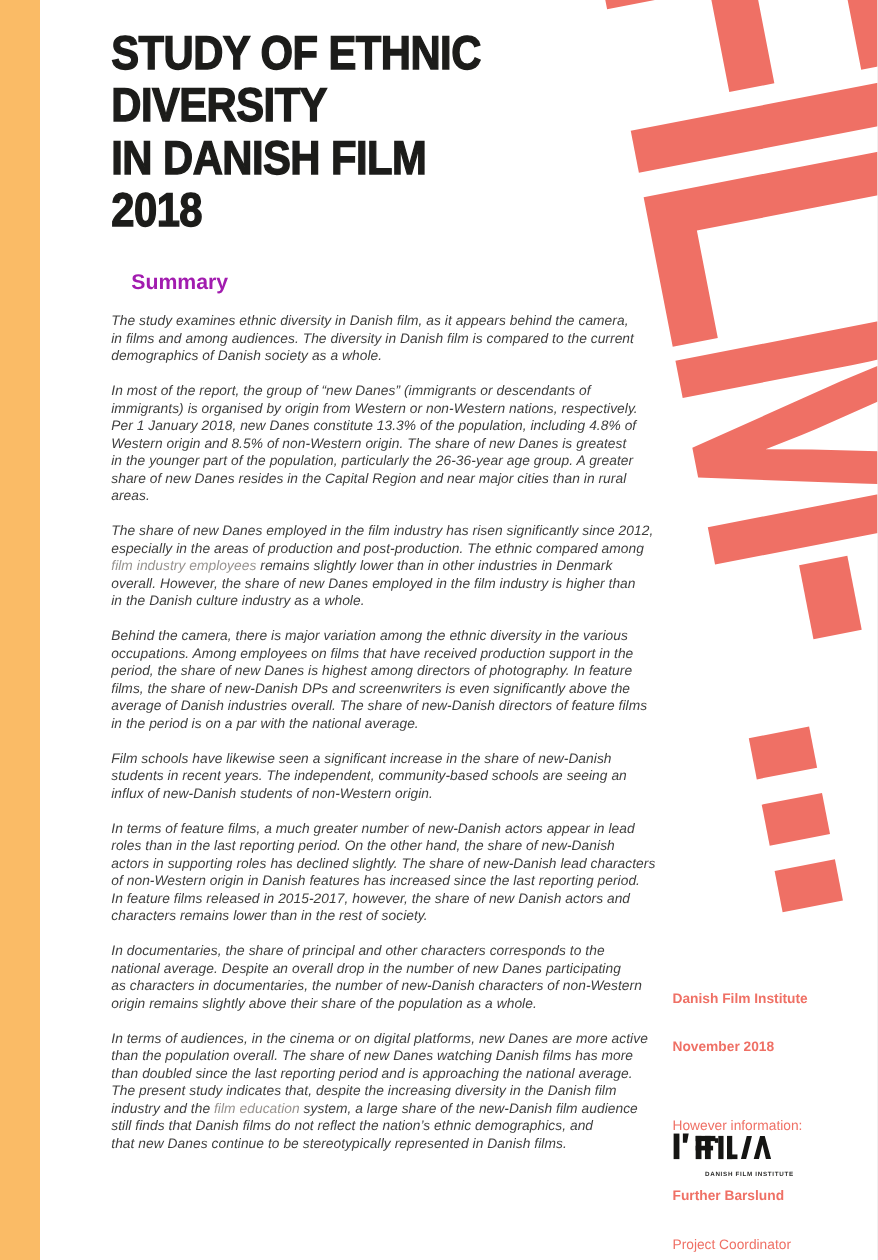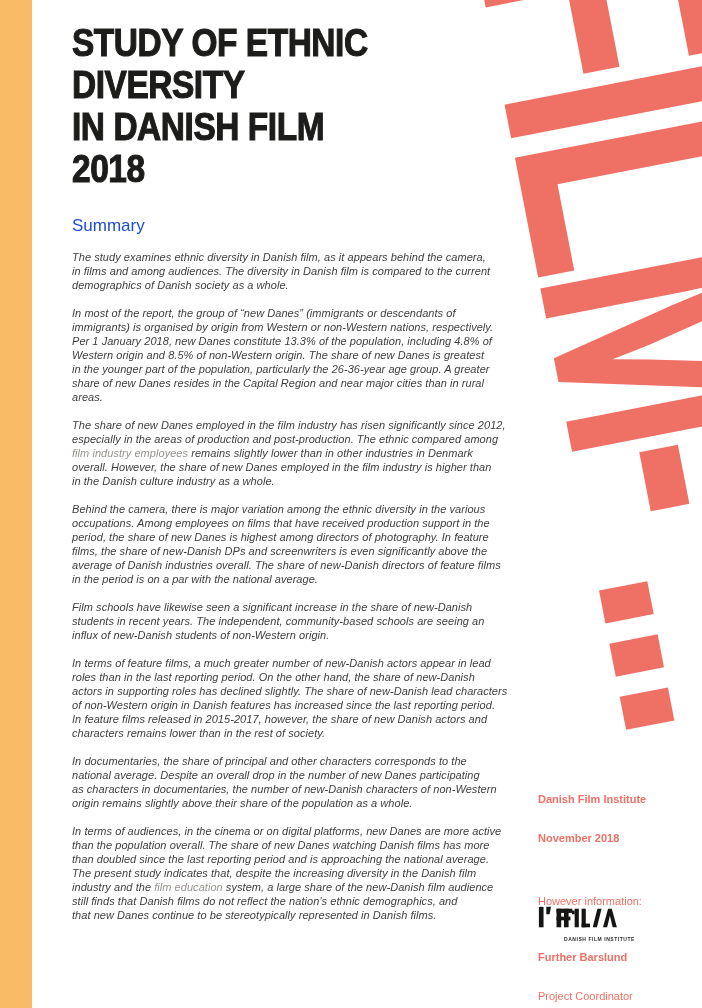--- a/index.html
+++ b/index.html
@@ -17,32 +17,32 @@
   }
   .deco{
     position:absolute;left:750px;top:-95px;z-index:1;
     font-weight:bold;font-size:330px;line-height:1;
     letter-spacing:-0.05em;color:#EF7065;
     white-space:pre;
     transform:rotate(79deg) scaleX(0.72);
     transform-origin:0 0;
     user-select:none;
   }
-  .content{position:absolute;left:72px;top:22px;width:480px;z-index:2;}
+  .content{position:absolute;left:89px;top:22px;width:480px;z-index:2;}
   .title{
     margin:0;
     font-size:38px;line-height:42px;font-weight:bold;
     color:#1c1c1a;white-space:pre;
     letter-spacing:-0.5px;
     -webkit-text-stroke:1.1px #1c1c1a;
     transform:scaleX(0.88);transform-origin:0 0;
   }
   .summary-heading{
-    margin:26px 0 0 0;
-    font-size:17px;line-height:20px;font-weight:normal;color:#1d4ed8;
+    margin:26px 0 0 16px;
+    font-size:17px;line-height:20px;font-weight:bold;color:#a21caf;
   }
   .paras{margin-top:14px;}
   .paras p{
     margin:0 0 14px 0;
     font-size:11px;line-height:14px;color:#3e3e3d;
     white-space:pre;letter-spacing:0.05px;font-style:italic;
   }
   .paras .lite{color:#97938f;}
   .sidebar{
     position:absolute;left:538px;top:767px;width:150px;z-index:2;

